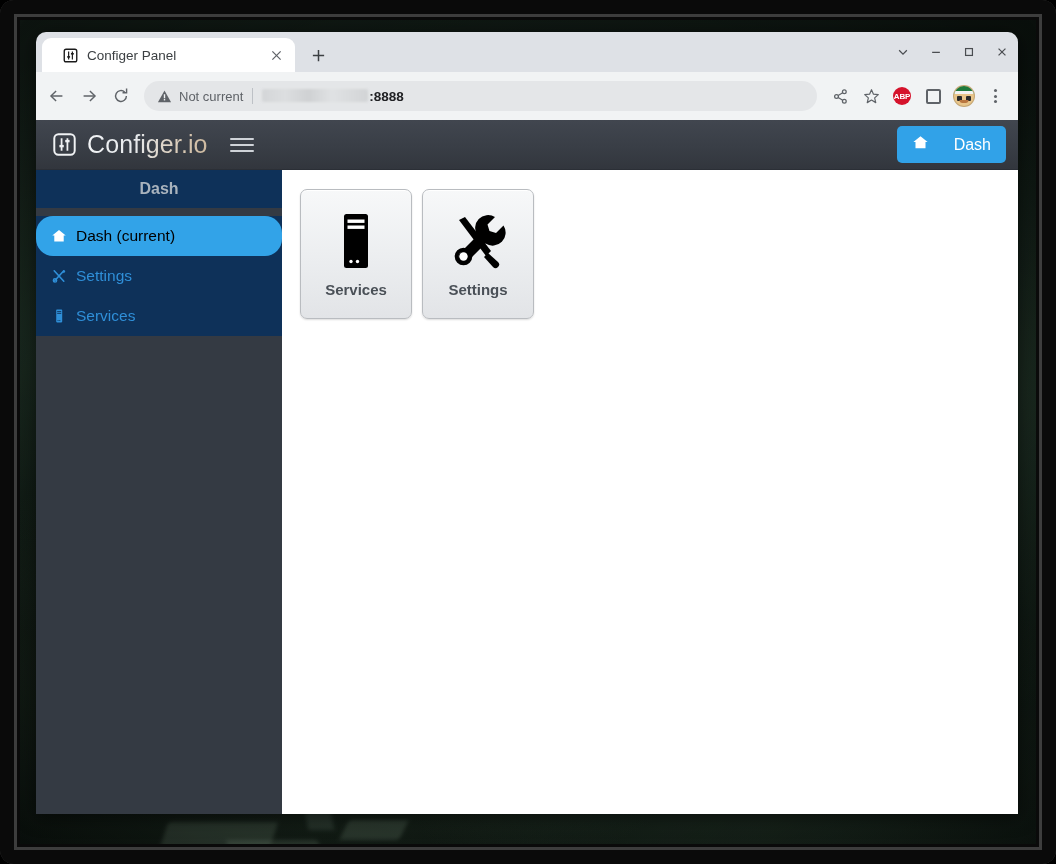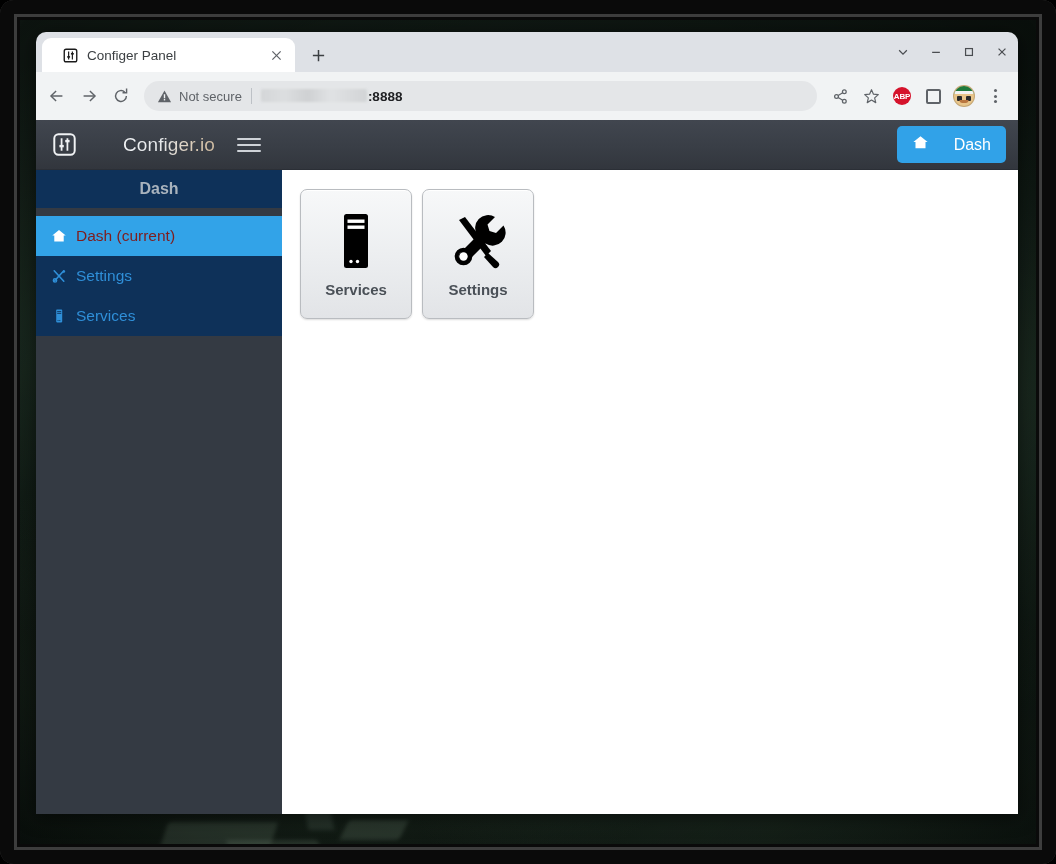--- a/index.html
+++ b/index.html
@@ -191,27 +191,26 @@
   .navbar {
     height: 50px;
     background: linear-gradient(to bottom, #41464f 0%, #393e46 55%, #32363d 100%);
     display: flex; align-items: center;
     padding: 0 12px 0 16px;
     border-bottom: 1px solid #2b2f36;
   }
   .brand { display:flex; align-items:center; gap:10px; }
   .brand-logo { width:25px; height:25px; display:flex; align-items:center; justify-content:center; }
   .brand-text {
-    font-size: 19px;
+    font-size: 25px;
     color: #e3e6e9;
     letter-spacing: 0.1px;
     background: linear-gradient(100deg,#f2f4f6 0%, #e6e9ec 40%, #d9c9b4 78%, #cbb79d 100%);
     -webkit-background-clip: text;
     background-clip: text;
-    margin-left: 36px;
     -webkit-text-fill-color: transparent;
   }
   .hamburger {
     margin-left: 22px;
     width: 24px; height: 24px;
     display: flex; flex-direction: column; justify-content: center; gap: 4px;
   }
   .hamburger i { display:block; height:2px; background:#cfd3d8; border-radius:1px; }
   .nav-right { margin-left:auto; display:flex; align-items:center; gap: 6px; }
   .btn-dash {
@@ -243,21 +242,21 @@
   }
   .menu-gap { height: 8px; background:#343a43; }
   .menu-list { background:#0e3159; }
   .menu-item {
     display:flex; align-items:center; gap:9px;
     height: 40px;
     padding: 0 14px;
     font-size: 15.5px;
     color: #2f8fd8;
   }
-  .menu-item.active { background:#32a3e8; color:#7f1d1d; }
+  .menu-item.active { background:#32a3e8; color:#000000;border-radius:17px; }
   .menu-ico { width:17px; height:17px; display:flex; align-items:center; justify-content:center; flex:0 0 17px;}
 
   .content {
     flex: 1 1 auto;
     background: #ffffff;
     padding: 19px 0 0 18px;
     display: flex; align-items: flex-start; gap: 10px;
   }
   .card {
     width: 112px; height: 130px;
@@ -363,21 +362,21 @@
       </div>
 
       <div class="omnibox">
         <span class="ob-warn">
           <svg width="15" height="15" viewBox="0 0 16 16">
             <path d="M8 1.6 L15 14 L1 14 Z" fill="#5f6368"></path>
             <rect x="7.25" y="5.6" width="1.5" height="4.3" fill="#f1f3f4"></rect>
             <rect x="7.25" y="10.7" width="1.5" height="1.5" fill="#f1f3f4"></rect>
           </svg>
         </span>
-        <span class="ob-label">Not secure</span>
+        <span class="ob-label">Not current</span>
         <span class="ob-sep"></span>
         <span class="ob-url">
           <span class="ob-redacted"></span>
           <span class="ob-port">:8888</span>
         </span>
       </div>
 
       <div class="tb-right">
         <div class="tbtn">
           <svg width="17" height="17" viewBox="0 0 20 20">

